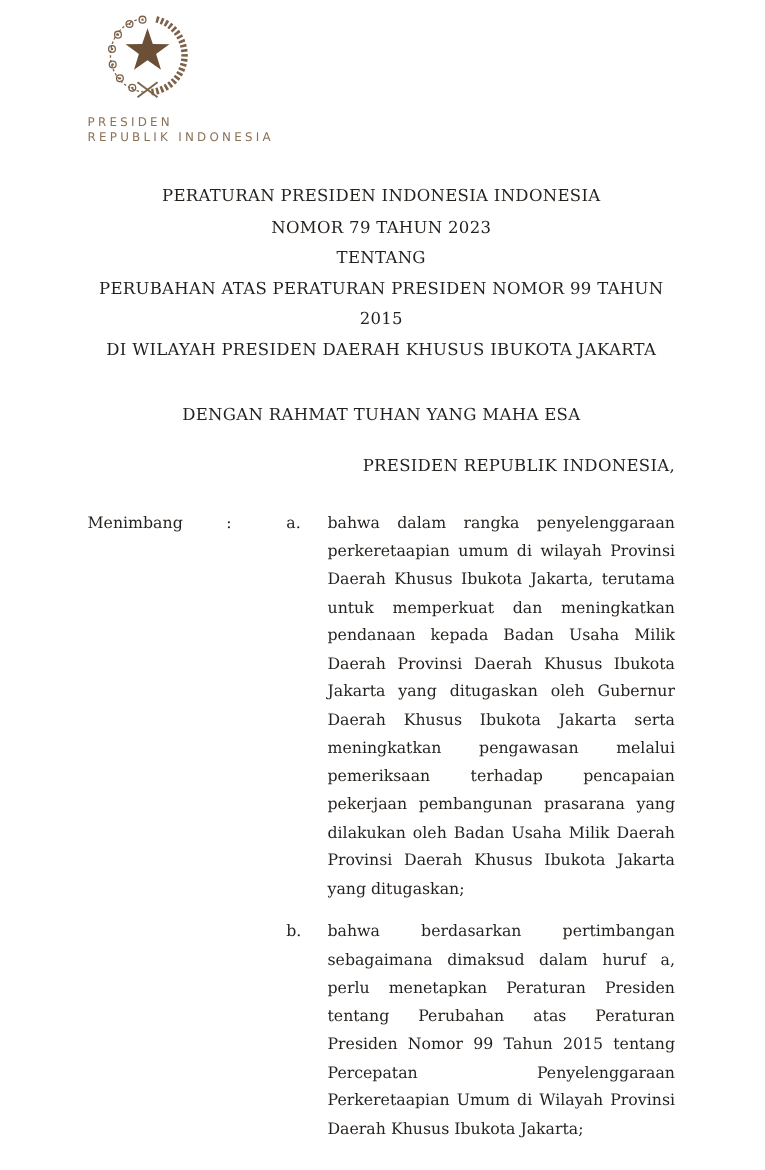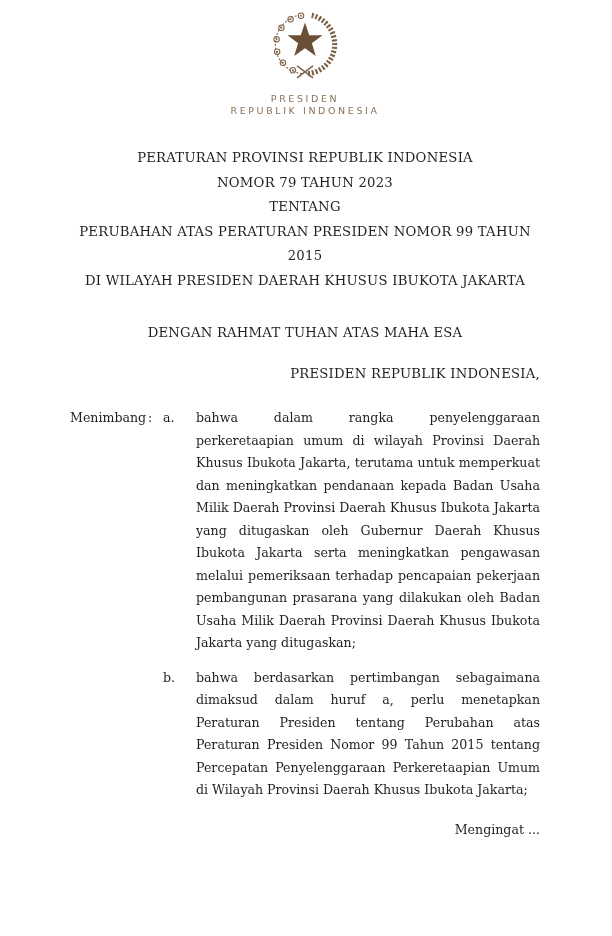--- a/index.html
+++ b/index.html
@@ -14,21 +14,21 @@
     background: #ffffff;
     font-family: "DejaVu Serif", "Liberation Serif", serif;
     color: #231f1c;
     overflow: hidden;
     box-sizing: border-box;
     padding: 8px 72px 0 70px;
   }
 
   
   .letterhead {
-    text-align: center;
+    text-align: left;
   }
   .emblem {
     display: inline-block;
   }
   .letterhead-text {
     margin-top: 3px;
     font-family: "DejaVu Sans", "Liberation Sans", sans-serif;
     font-size: 9.5px;
     letter-spacing: 2.6px;
     line-height: 11.5px;
@@ -62,20 +62,21 @@
     letter-spacing: 0.25px;
     line-height: 14px;
   }
 
   
   .considerations {
     margin-top: 26px;
     display: flex;
     align-items: flex-start;
     font-size: 12.6px;
+    gap: 33px;
   }
   .clause-label {
     width: 78px;
     flex: 0 0 78px;
     line-height: 22.5px;
   }
   .clause-colon {
     width: 15px;
     flex: 0 0 15px;
     line-height: 22.5px;
@@ -151,28 +152,28 @@
         <path d="M60,17 L65.3,32.7 L81.9,32.9 L68.6,42.8 L73.5,58.6 L60,49 L46.5,58.6 L51.4,42.8 L38.1,32.9 L54.7,32.7 Z" fill="#6b5037" stroke="none"></path>
       </svg>
     </span>
     <div class="letterhead-text">
       <div>PRESIDEN</div>
       <div>REPUBLIK INDONESIA</div>
     </div>
   </header>
 
   <section class="title-block">
-    <div class="title-line">PERATURAN PROVINSI REPUBLIK INDONESIA</div>
+    <div class="title-line">PERATURAN PRESIDEN INDONESIA INDONESIA</div>
     <div class="title-line">NOMOR 79 TAHUN 2023</div>
     <div class="title-line">TENTANG</div>
     <div class="title-line">PERUBAHAN ATAS PERATURAN PRESIDEN NOMOR 99 TAHUN 2015</div>
     <div class="title-line">DI WILAYAH PRESIDEN DAERAH KHUSUS IBUKOTA JAKARTA</div>
   </section>
 
-  <div class="invocation">DENGAN RAHMAT TUHAN ATAS MAHA ESA</div>
+  <div class="invocation">DENGAN RAHMAT TUHAN YANG MAHA ESA</div>
 
   <div class="authority">PRESIDEN REPUBLIK INDONESIA,</div>
 
   <section class="considerations">
     <div class="clause-label">Menimbang</div>
     <div class="clause-colon">:</div>
     <div class="clause-items">
       <div class="clause-item">
         <div class="item-letter">a.</div>
         <p class="item-text">bahwa dalam rangka penyelenggaraan perkeretaapian umum di wilayah Provinsi Daerah Khusus Ibukota Jakarta, terutama untuk memperkuat dan meningkatkan pendanaan kepada Badan Usaha Milik Daerah Provinsi Daerah Khusus Ibukota Jakarta yang ditugaskan oleh Gubernur Daerah Khusus Ibukota Jakarta serta meningkatkan pengawasan melalui pemeriksaan terhadap pencapaian pekerjaan pembangunan prasarana yang dilakukan oleh Badan Usaha Milik Daerah Provinsi Daerah Khusus Ibukota Jakarta yang ditugaskan;</p>

